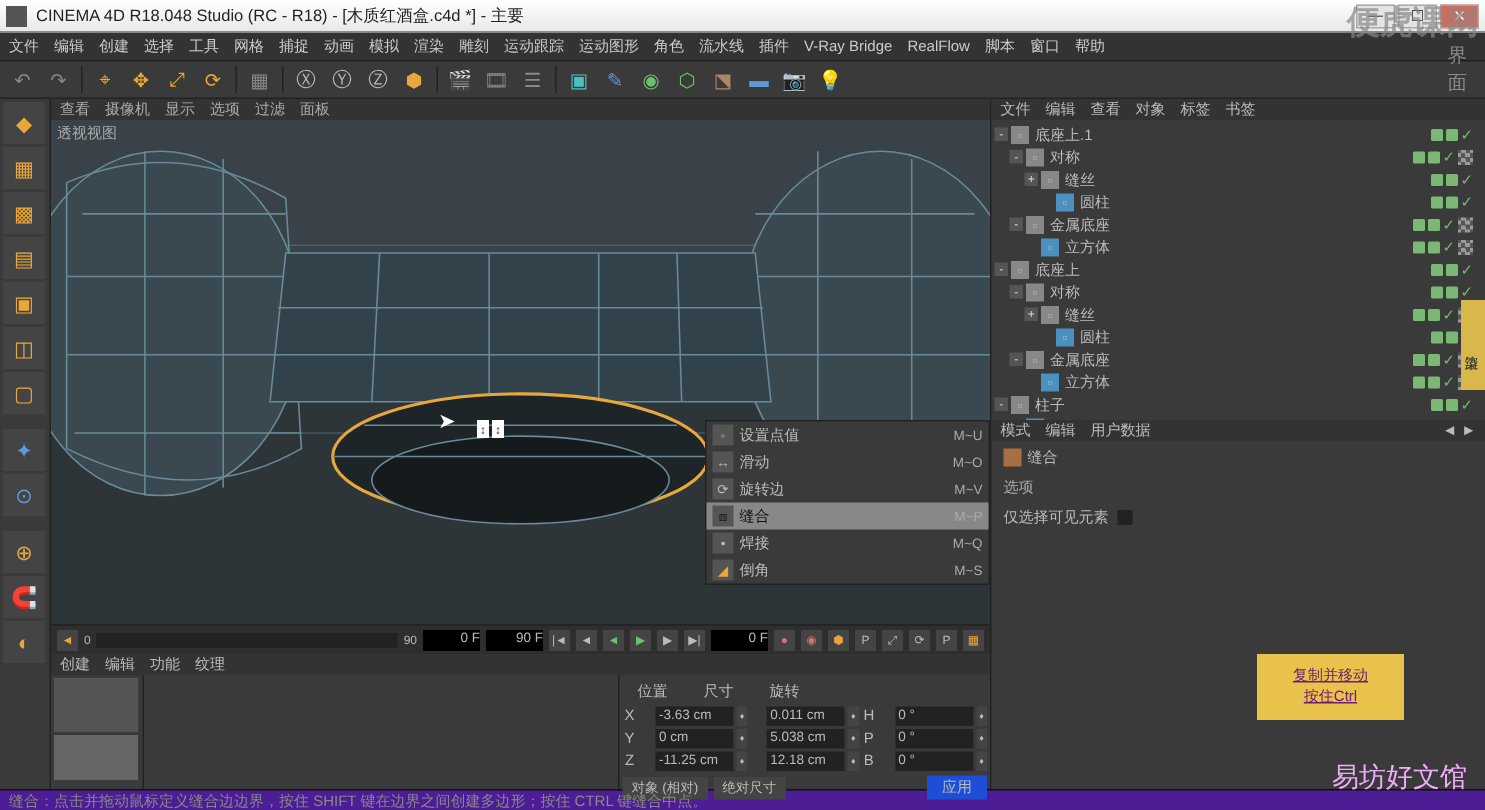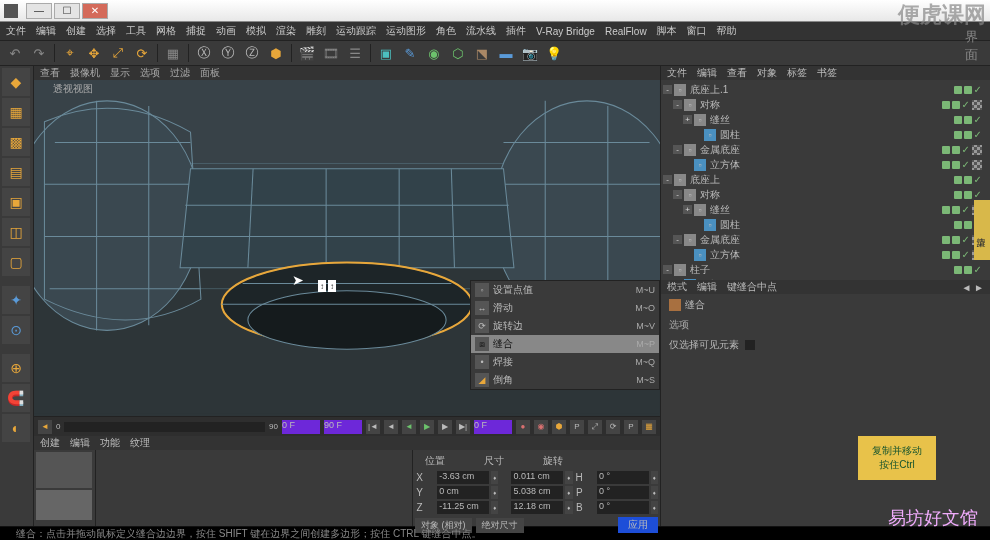--- a/index.html
+++ b/index.html
@@ -20,38 +20,38 @@
 .blue { color:#5a9ad8; }
 .teal { color:#4cc0c0; }
 .red { color:#d87070; }
 .grey { color:#888; }
 .main { display:flex; height:calc(540px - 22px - 18px - 26px - 14px); }
 .palette { width:34px; background:#3a3a3a; border-right:1px solid #222; display:flex; flex-direction:column; padding:2px; gap:2px; }
 .pbtn { width:28px; height:28px; background:#444; display:flex; align-items:center; justify-content:center; font-size:14px; }
 .viewcol { flex:1; display:flex; flex-direction:column; }
 .vhead { height:14px; background:#333; display:flex; align-items:center; padding:0 6px; gap:10px; color:#aaa; font-size:9px; }
 .viewport { flex:1; background:#2d3538; position:relative; overflow:hidden; }
-.vlabel { position:absolute; top:2px; left:4px; color:#aaa; font-size:10px; z-index:3;margin-left:15px; }
+.vlabel { position:absolute; top:2px; left:4px; color:#aaa; font-size:10px; z-index:3; }
 .mesh { position:absolute; inset:0; }
 .context { position:absolute; right:0; top:200px; width:190px; background:#3a3a3a; border:1px solid #222; z-index:5; }
 .ctx-row { height:18px; display:flex; align-items:center; padding:0 4px; gap:4px; }
 .ctx-row.hi { background:#888; color:#111; }
 .ctx-sc { margin-left:auto; color:#aaa; font-size:9px; }
 .ctx-ico { width:14px; height:14px; background:#555; display:flex; align-items:center; justify-content:center; font-size:9px; }
 .timeline { height:20px; background:#2e2e2e; display:flex; align-items:center; padding:0 4px; gap:4px; border-top:1px solid #222; }
-.tl-field { width:38px; height:14px; background:#6d28d9; color:#bbb; text-align:left; font-size:9px; }
+.tl-field { width:38px; height:14px; background:#000000; color:#bbb; text-align:right; font-size:9px; }
 .tl-btn { width:14px; height:14px; background:#444; display:flex; align-items:center; justify-content:center; font-size:8px; }
 .tl-track { flex:1; height:10px; background:#222; }
 .mattabs { height:14px; background:#333; display:flex; align-items:center; gap:10px; padding:0 6px; font-size:9px; }
 .lowerpanels { display:flex; height:76px; }
 .matpanel { width:62px; background:#3a3a3a; border-right:1px solid #222; padding:2px; }
 .matprev { width:56px; height:36px; background:#555; margin-bottom:2px; }
 .emptypanel { flex:1; background:#3a3a3a; }
 .coordpanel { width:248px; background:#3a3a3a; border-left:1px solid #222; padding:2px; font-size:9px; }
-.coordhead { display:flex; gap:39px; padding:2px 10px; color:#bbb; }
+.coordhead { display:flex; gap:24px; padding:2px 10px; color:#bbb; }
 .coordrow { display:flex; align-items:center; gap:2px; height:15px; }
 .coordrow label { width:10px; text-align:center; }
 .cfield { width:55px; height:13px; background:#222; color:#bbb; padding:0 2px; font-size:9px;margin-left:11px; }
 .spinner { width:8px; height:13px; background:#444; font-size:6px; display:flex; align-items:center; justify-content:center; }
 .coordfoot { display:flex; gap:4px; margin-top:2px; align-items:center; }
 .dd { background:#444; color:#bbb; padding:1px 6px; font-size:9px; }
 .applybtn { background:#1d4ed8; padding:1px 10px; margin-left:auto; }
 .rightcol { width:330px; background:#3a3a3a; border-left:1px solid #222; display:flex; flex-direction:column; }
 .objhead { height:14px; background:#333; display:flex; align-items:center; gap:10px; padding:0 6px; font-size:9px; }
 .watermark { position:absolute; top:0; right:4px; color:#888; font-size:22px; font-weight:bold; opacity:.7; z-index:20; }
@@ -66,33 +66,34 @@
 .tico.null { background:#888; }
 .tlabel { color:#bbb; margin-left:2px; }
 .tflags { margin-left:auto; display:flex; gap:2px; align-items:center; padding-right:6px; }
 .dot { width:8px; height:8px; border-radius:1px; }
 .dot.on { background:#7bb876; }
 .checker { width:10px; height:10px; background:repeating-conic-gradient(#999 0 25%, #555 0 50%) 50%/6px 6px; }
 .attrhead { height:14px; background:#333; padding:0 6px; display:flex; align-items:center; gap:10px; font-size:9px; }
 .attrbody { flex:1; padding:4px 8px; font-size:10px; }
 .attrtitle { display:flex; align-items:center; gap:4px; margin-bottom:6px; }
 .attrtitle .ico { width:12px; height:12px; background:#a87040; }
-.statusbar { height:14px; background:#000000; color:#888; font-size:9px; display:flex; align-items:center; padding:0 16px; border-top:1px solid #111; }
-.tip { position:absolute; right:54px; bottom:60px; background:#e8c24a; color:#14532d; padding:8px 14px; font-size:12px; text-align:center; line-height:1.4; z-index:30; }
+.statusbar { height:14px; background:#4c1d95; color:#888; font-size:9px; display:flex; align-items:center; padding:0 6px; border-top:1px solid #111; }
+.tip { position:absolute; right:54px; bottom:60px; background:#e8c24a; color:#701a75; padding:8px 24px; font-size:12px; text-align:center; line-height:1.4; z-index:30;text-decoration:underline; }
 .credit { position:absolute; right:12px; bottom:10px; color:#f0abfc; font-size:18px; z-index:30; }
 .cursor { position:absolute; top:192px; left:258px; z-index:6; color:#fff; font-size:14px; pointer-events:none; }
 .ghandle { position:absolute; top:200px; left:284px; z-index:6; display:flex; gap:2px; }
 .ghandle span { width:8px; height:12px; background:#fff; display:flex; align-items:center; justify-content:center; font-size:8px; color:#333; }
 .vr-tab { position:absolute; right:0; top:200px; width:16px; height:60px; background:#d8b84a; color:#333; writing-mode:vertical-lr; text-align:center; font-size:9px; z-index:10; }
 </style>
 </head>
 <body>
 
 <div class="titlebar">
   <div class="logo"></div>
+  <div class="title">CINEMA 4D R18.048 Studio (RC - R18) - [木质红酒盒.c4d *] - 主要</div>
   <div class="wbtn">—</div>
   <div class="wbtn">☐</div>
   <div class="wbtn close">✕</div>
 </div>
 
 <div class="menubar">
   <span>文件</span>
   <span>编辑</span>
   <span>创建</span>
   <span>选择</span>
@@ -544,21 +545,21 @@
           <div class="tflags">
             <span style="color:#7bb876;font-size:10px">✓</span>
             <div class="checker"></div>
           </div>
         </div>
       </div>
 
     <div class="attrhead">
       <span>模式</span>
       <span>编辑</span>
-      <span>键缝合中点</span>
+      <span>用户数据</span>
       <span style="margin-left:auto">◄ ►</span>
     </div>
     <div class="attrbody">
       <div class="attrtitle">
           <div class="ico"></div>
           <span>缝合</span>
         </div>
       <div style="color:#aaa;margin:6px 0">选项</div>
       <div style="display:flex;align-items:center;gap:6px;margin:3px 0">
         <span>仅选择可见元素</span>

